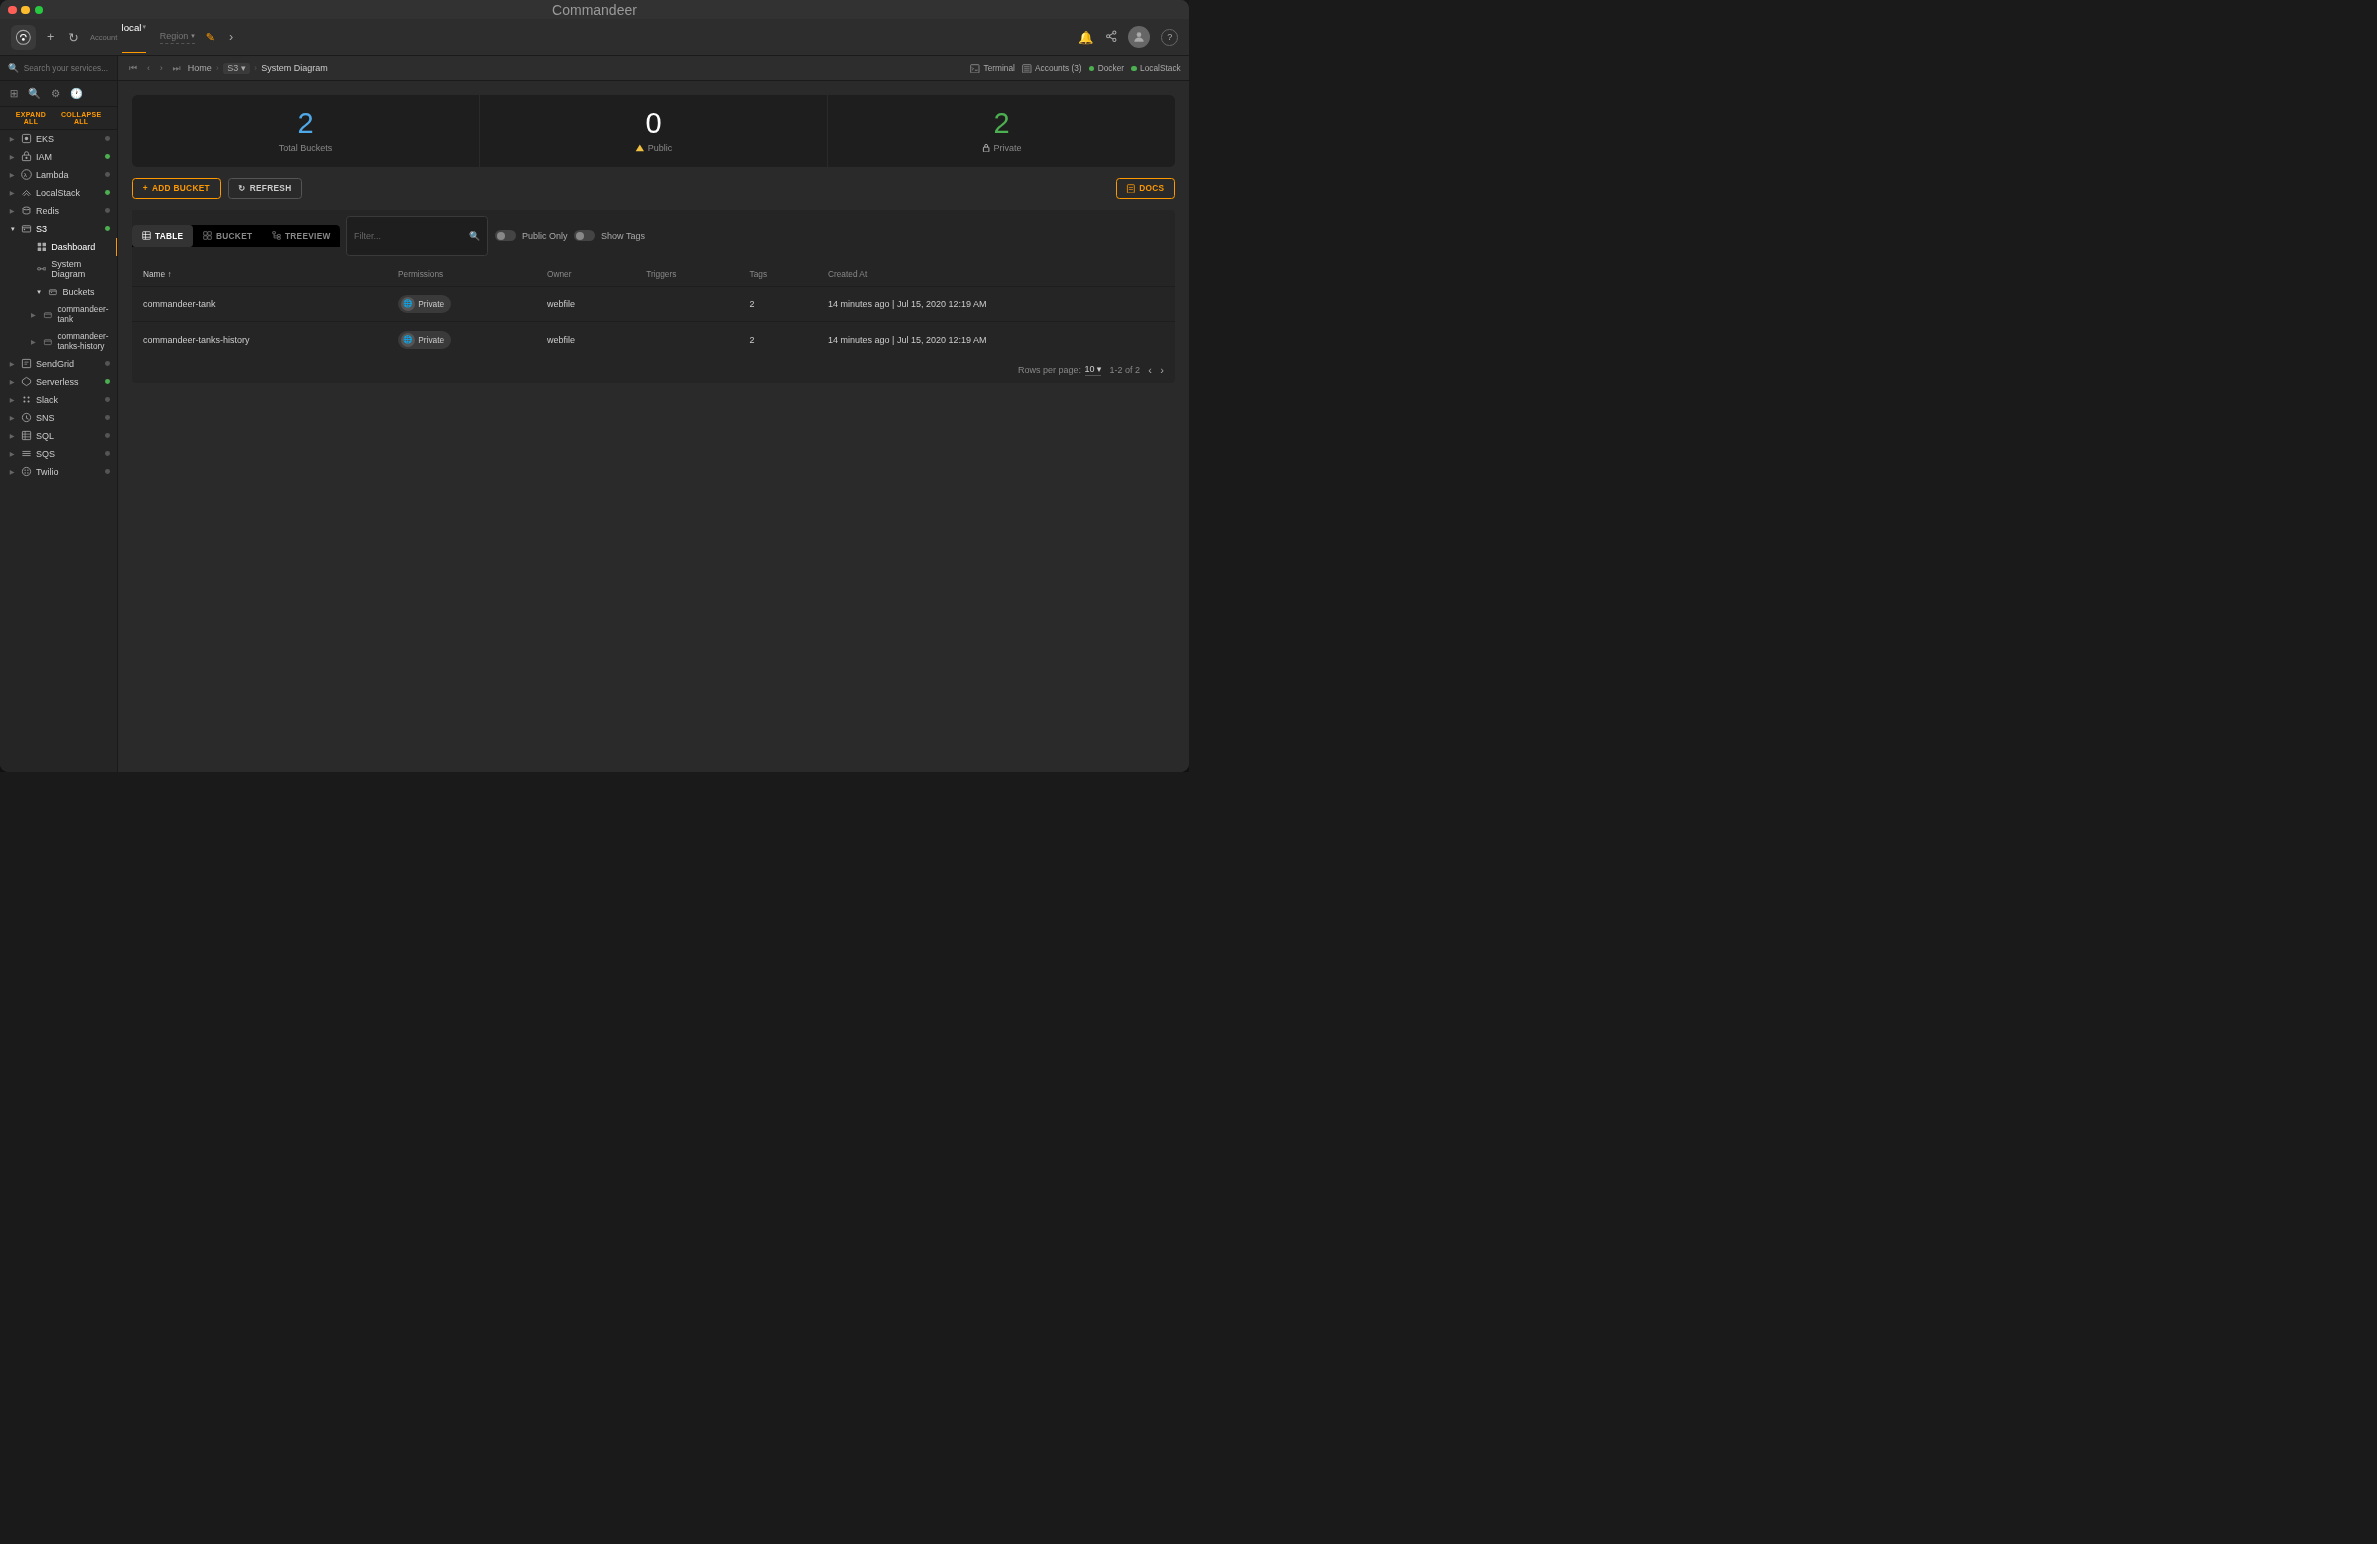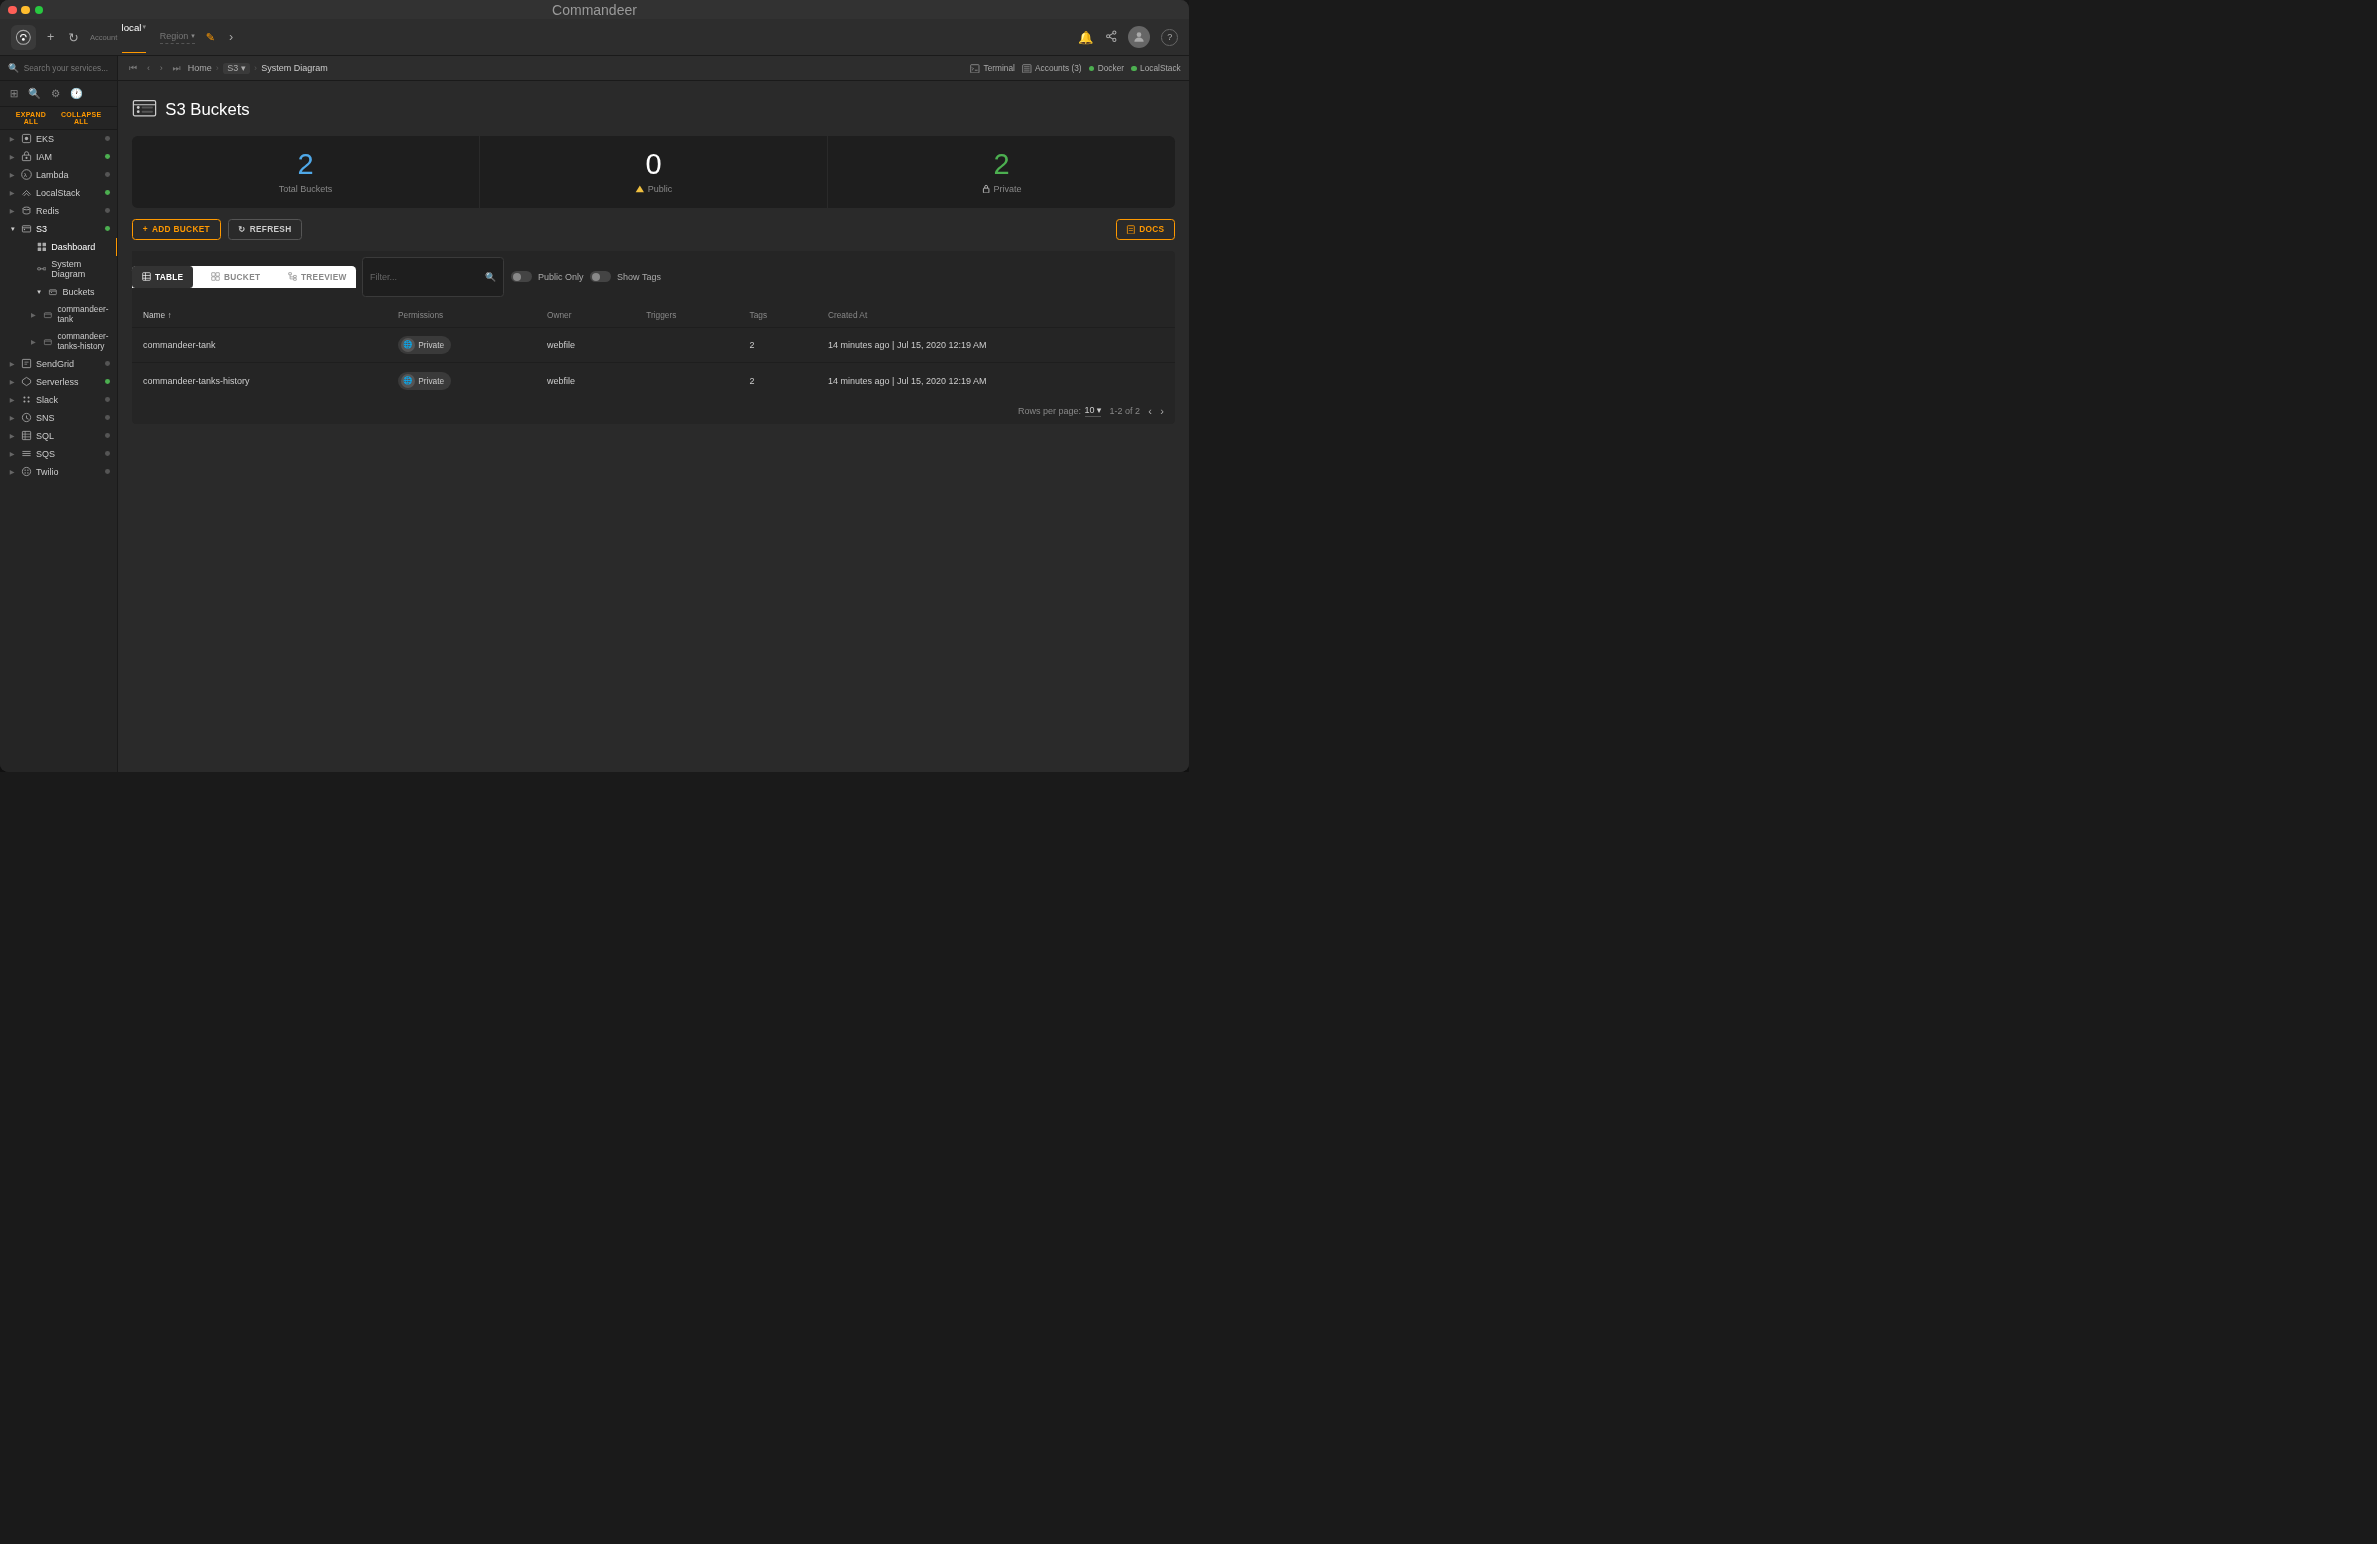--- a/index.html
+++ b/index.html
@@ -407,23 +407,23 @@
       display: flex;
       align-items: center;
       gap: 3px;
       margin-left: auto;
       letter-spacing: 0.3px;
     }
     
     .view-tabs {
       display: flex;
       align-items: center;
-      gap: 8px;
+      gap: 0;
       margin-bottom: 0;
-      background: #ffffff;
+      background: #000000;
       border-radius: 4.2px 4.2px 0 0;
       padding: 0 0;
     }
     .view-tab {
       padding: 5.6px 9.7px;
       cursor: pointer;
       color: #888;
       font-size: 8.3px;
       font-weight: 600;
       display: flex;
@@ -917,33 +917,20 @@
           </div>
           <div class="nav-tag">
             <span class="dot-green"></span>
             <span>LocalStack</span>
           </div>
         </div>
       </div>
 
       <div class="page-content">
 
-        <div class="page-header">
-          <span class="page-icon">
-            <svg width="25" height="25" viewBox="0 0 36 36" fill="none">
-              <rect x="2" y="8" width="32" height="22" rx="2" stroke="#ccc" stroke-width="1.8"></rect>
-              <path d="M2 14h32" stroke="#ccc" stroke-width="1.5"></path>
-              <circle cx="9" cy="18" r="2" fill="#ccc"></circle>
-              <circle cx="9" cy="24" r="2" fill="#ccc"></circle>
-              <rect x="14" y="16.5" width="16" height="3" rx="1" fill="#555"></rect>
-              <rect x="14" y="22.5" width="16" height="3" rx="1" fill="#555"></rect>
-            </svg>
-          </span>
-          <h1 class="page-title">S3 Buckets</h1>
-        </div>
 
         <div class="stats-bar">
           <div class="stat-item">
             <span class="stat-number stat-blue">2</span>
             <span class="stat-label">Total Buckets</span>
           </div>
           <div class="stat-item">
             <span class="stat-number stat-white">0</span>
             <span class="stat-label">
               <svg width="9.7" height="9.7" viewBox="0 0 14 14" fill="none">

